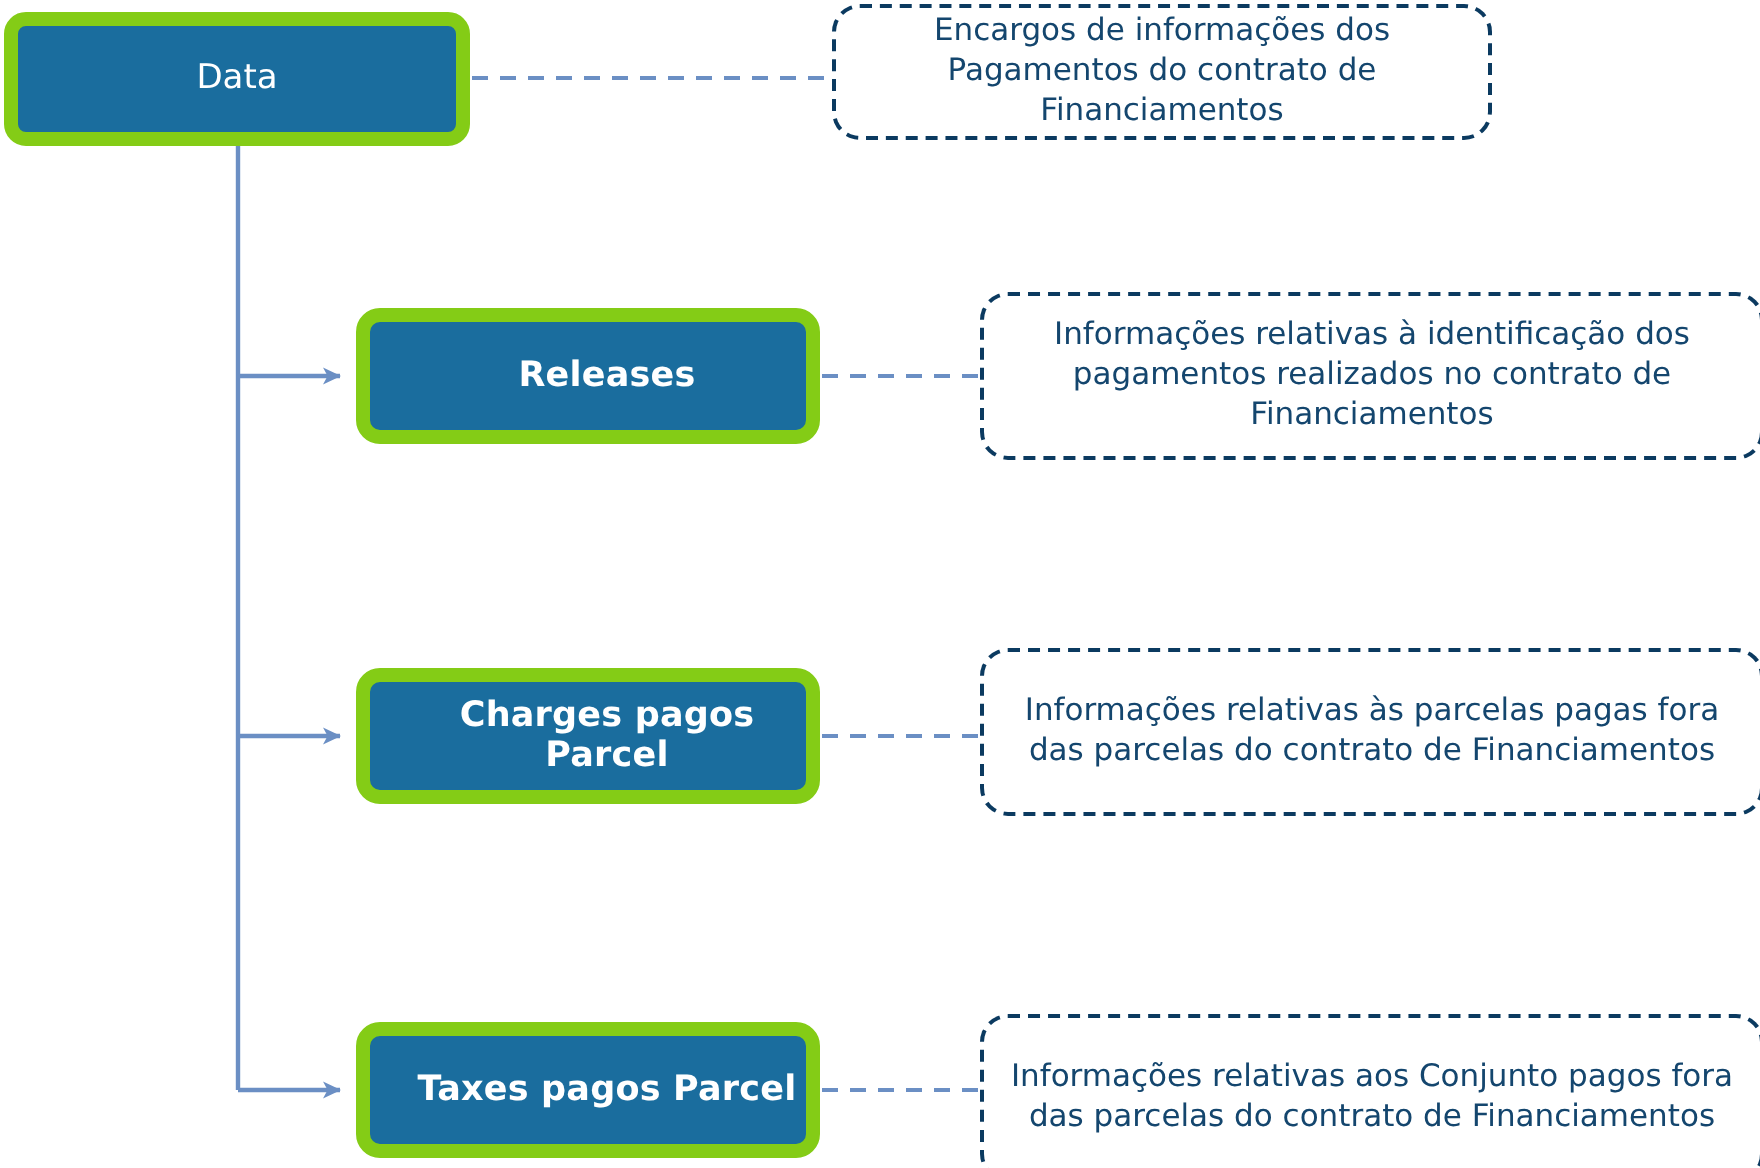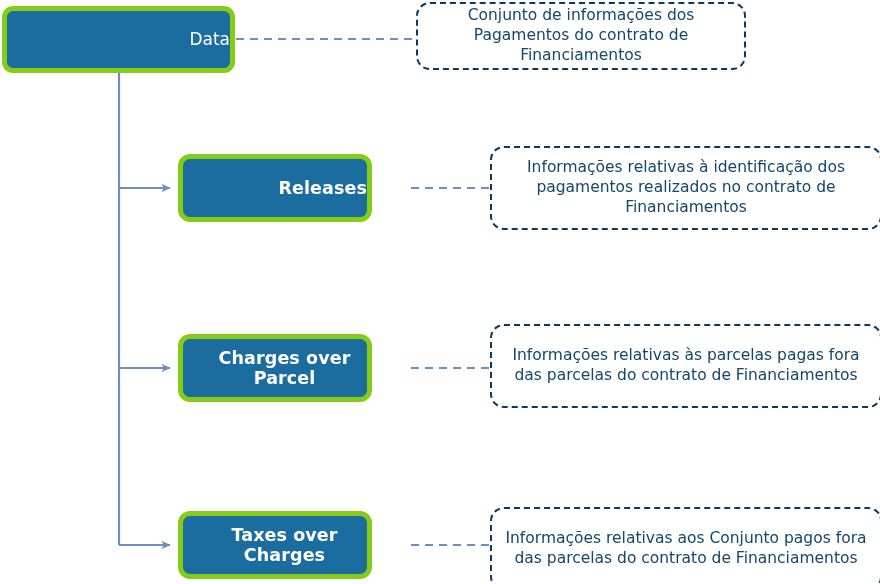--- a/index.html
+++ b/index.html
@@ -22,41 +22,41 @@
     left: 0;
     top: 0;
     width: 880px;
     height: 584px;
     pointer-events: none;
   }
   .node {
     position: absolute;
     box-sizing: border-box;
     background: #1a6d9e;
-    border: 5px solid #84cc16;
+    border: 7px solid #84cc16;
     border-radius: 12px;
     color: #ffffff;
     display: flex;
     align-items: center;
-    justify-content: flex-end;
+    justify-content: center;
     text-align: center;
     line-height: 1.15;
   }
   .node.root {
     left: 2px;
     top: 6px;
     width: 233px;
     height: 67px;
     font-size: 17px;
     font-weight: 400;
     border-radius: 11px;
   }
   .node.child {
     left: 178px;
-    width: 194px;
+    width: 232px;
     height: 68px;
     font-size: 17.5px;
     font-weight: 700;
     letter-spacing: 0.1px;
     padding-left: 19px;
   }
   .node.child-1 { top: 154px; }
   .node.child-2 { top: 334px; }
   .node.child-3 { top: 511px; }
 
@@ -127,29 +127,29 @@
 
   <div class="node root">
     <span>Data</span>
   </div>
 
   <div class="node child child-1">
     <span>Releases</span>
   </div>
 
   <div class="node child child-2">
-    <span>Charges over Parcel</span>
+    <span>Charges pagos Parcel</span>
   </div>
 
   <div class="node child child-3">
-    <span>Taxes over Charges</span>
+    <span>Taxes pagos Parcel</span>
   </div>
 
   <div class="annot annot-0">
-    <span>Conjunto de informações dos Pagamentos do contrato de Financiamentos</span>
+    <span>Encargos de informações dos Pagamentos do contrato de Financiamentos</span>
   </div>
 
   <div class="annot annot-1">
     <span>Informações relativas à identificação dos pagamentos realizados no contrato de Financiamentos</span>
   </div>
 
   <div class="annot annot-2">
     <span>Informações relativas às parcelas pagas fora das parcelas do contrato de Financiamentos</span>
   </div>
 

